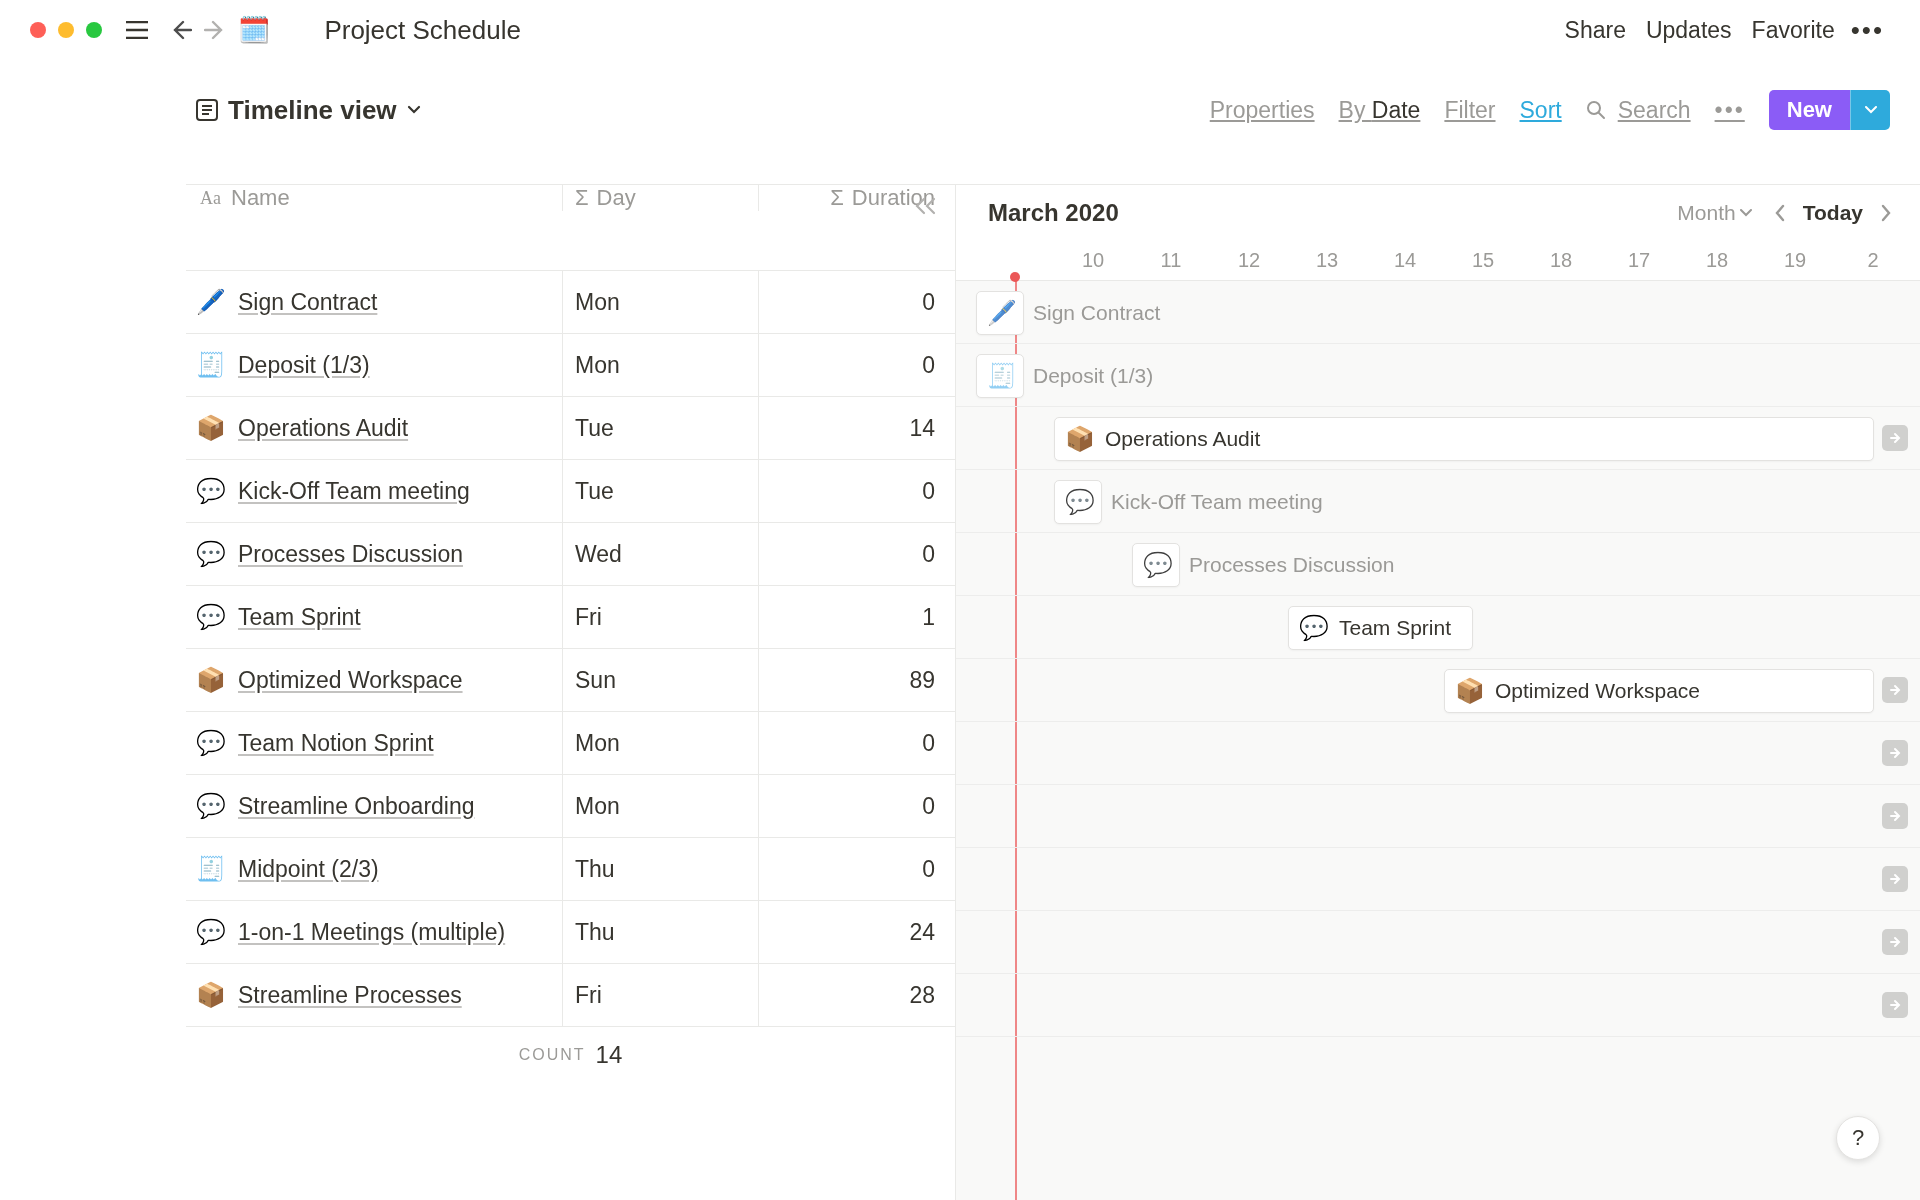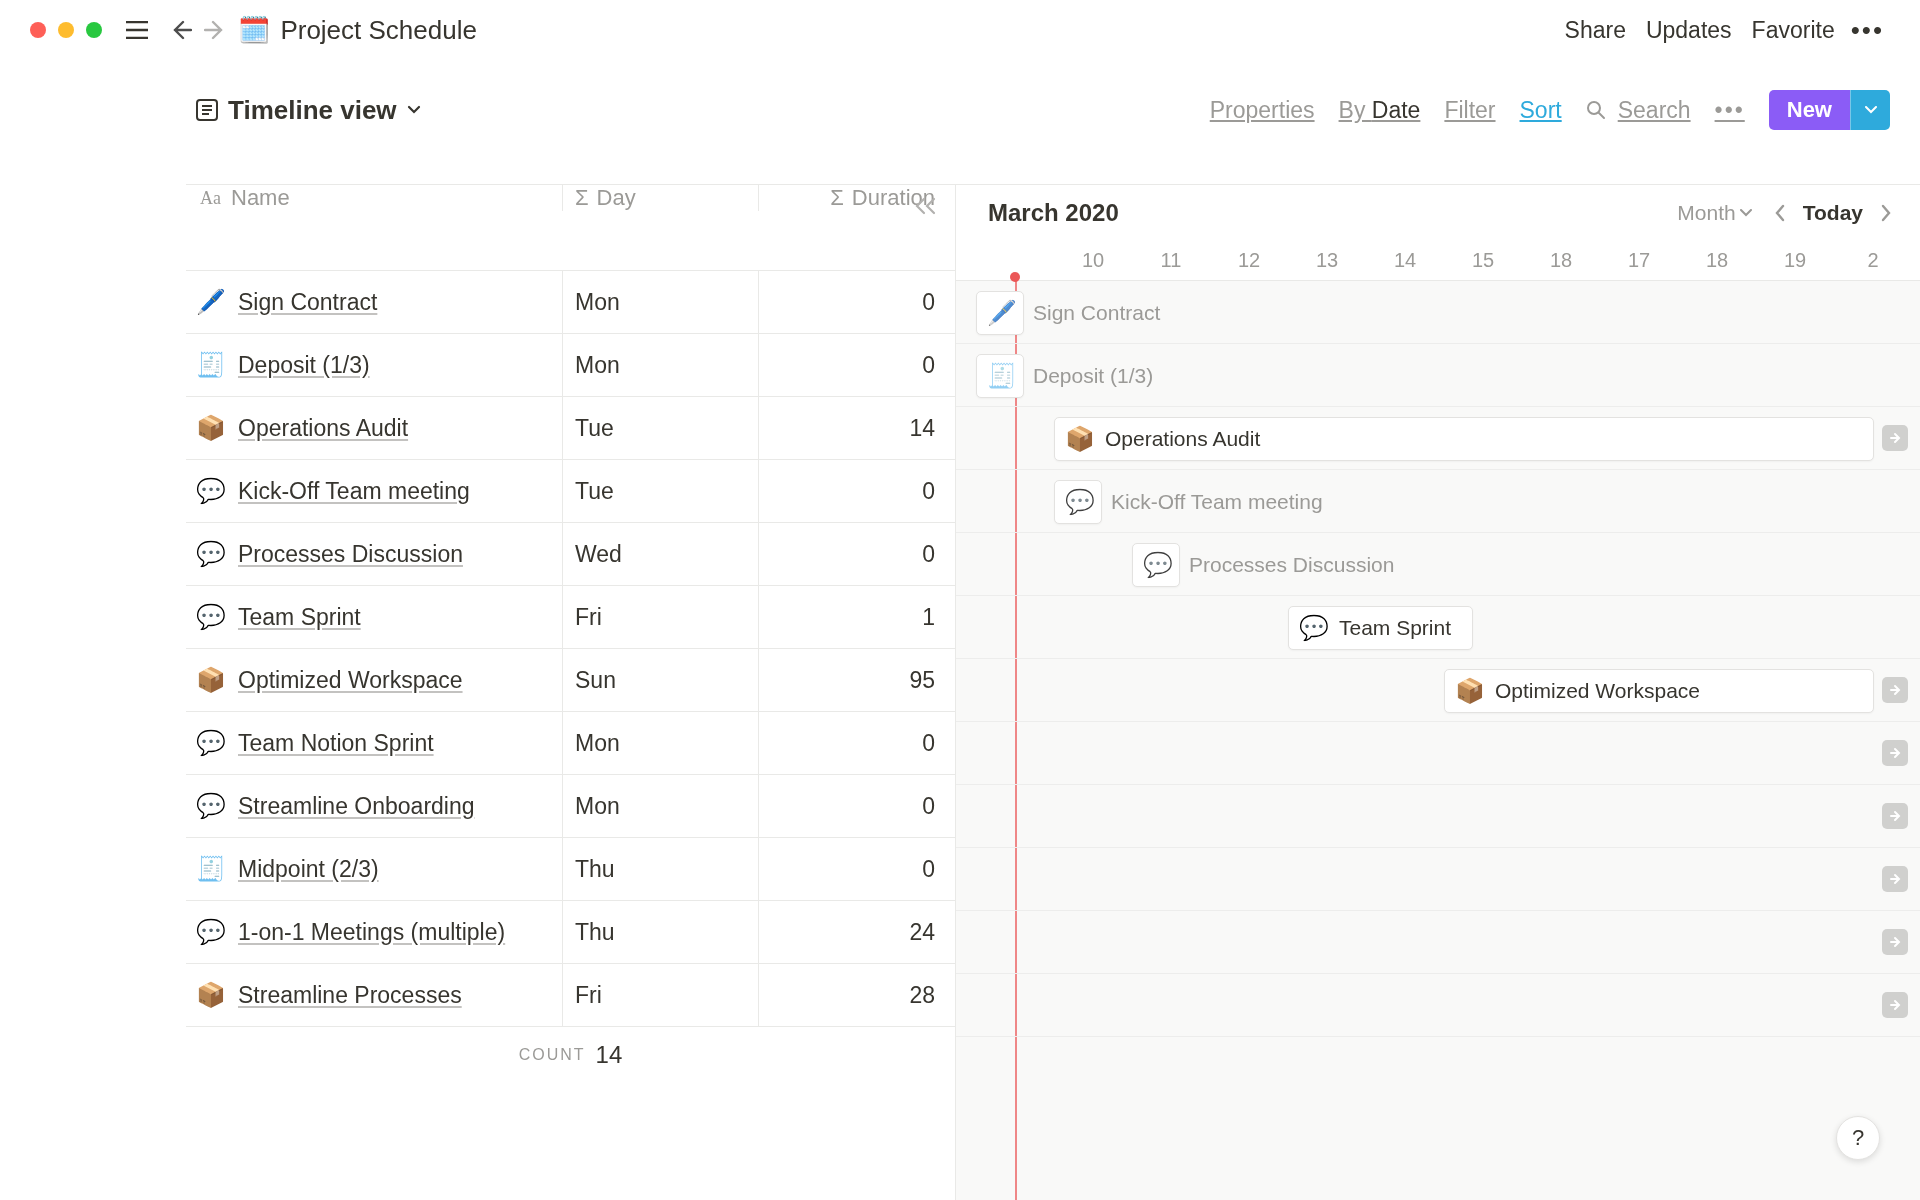--- a/index.html
+++ b/index.html
@@ -5,21 +5,21 @@
 * { margin:0; padding:0; box-sizing:border-box; font-family:-apple-system,BlinkMacSystemFont,"Segoe UI",Helvetica,Arial,sans-serif; }
 html,body { width:1920px; height:1200px; background:#fff; overflow:hidden; color:#37352f; }
 .topbar { display:flex; align-items:center; height:60px; padding:0 30px; }
 .traffic { display:flex; gap:12px; margin-right:18px; }
 .traffic span { width:16px; height:16px; border-radius:50%; display:block; }
 .t-red{background:#fe5f57;} .t-yellow{background:#febc2e;} .t-green{background:#28c840;}
 .icon-btn { width:34px; height:34px; display:flex; align-items:center; justify-content:center; color:#37352f; cursor:pointer; border-radius:4px; }
 .icon-btn.grey { color:#9b9a97; }
 .topbar .title-wrap { display:flex; align-items:center; gap:10px; margin-left:6px; }
 .topbar .title-icon { font-size:26px; }
-.topbar .title { font-size:26px; font-weight:500; }
+.topbar .title { font-size:26px; font-weight:500;margin-left:44px; }
 .topbar .spacer { flex:1; }
 .top-link { font-size:23px; color:#37352f; padding:6px 10px; cursor:pointer; border-radius:4px; }
 .dots { font-size:26px; letter-spacing:2px; padding:0 6px; cursor:pointer; }
 
 .toolbar { display:flex; align-items:center; padding:30px 30px 10px 196px; gap:24px; }
 .view-sel { display:flex; align-items:center; gap:10px; cursor:pointer; }
 .view-sel .vlabel { font-size:26px; font-weight:600; }
 .toolbar .spacer { flex:1; }
 .tool-link { font-size:23px; color:#9b9a97; cursor:pointer;text-decoration:underline; }
 .tool-link.accent { color:#2eaadc; font-weight:500; }
@@ -216,21 +216,21 @@
           </div>
           <div class="c-day">Fri</div>
           <div class="c-dur">1</div>
         </div>
         <div class="trow">
           <div class="c-name">
             <span class="task-emoji">📦</span>
             <span class="task-title">Optimized Workspace</span>
           </div>
           <div class="c-day">Sun</div>
-          <div class="c-dur">95</div>
+          <div class="c-dur">89</div>
         </div>
         <div class="trow">
           <div class="c-name">
             <span class="task-emoji">💬</span>
             <span class="task-title">Team Notion Sprint</span>
           </div>
           <div class="c-day">Mon</div>
           <div class="c-dur">0</div>
         </div>
         <div class="trow">

